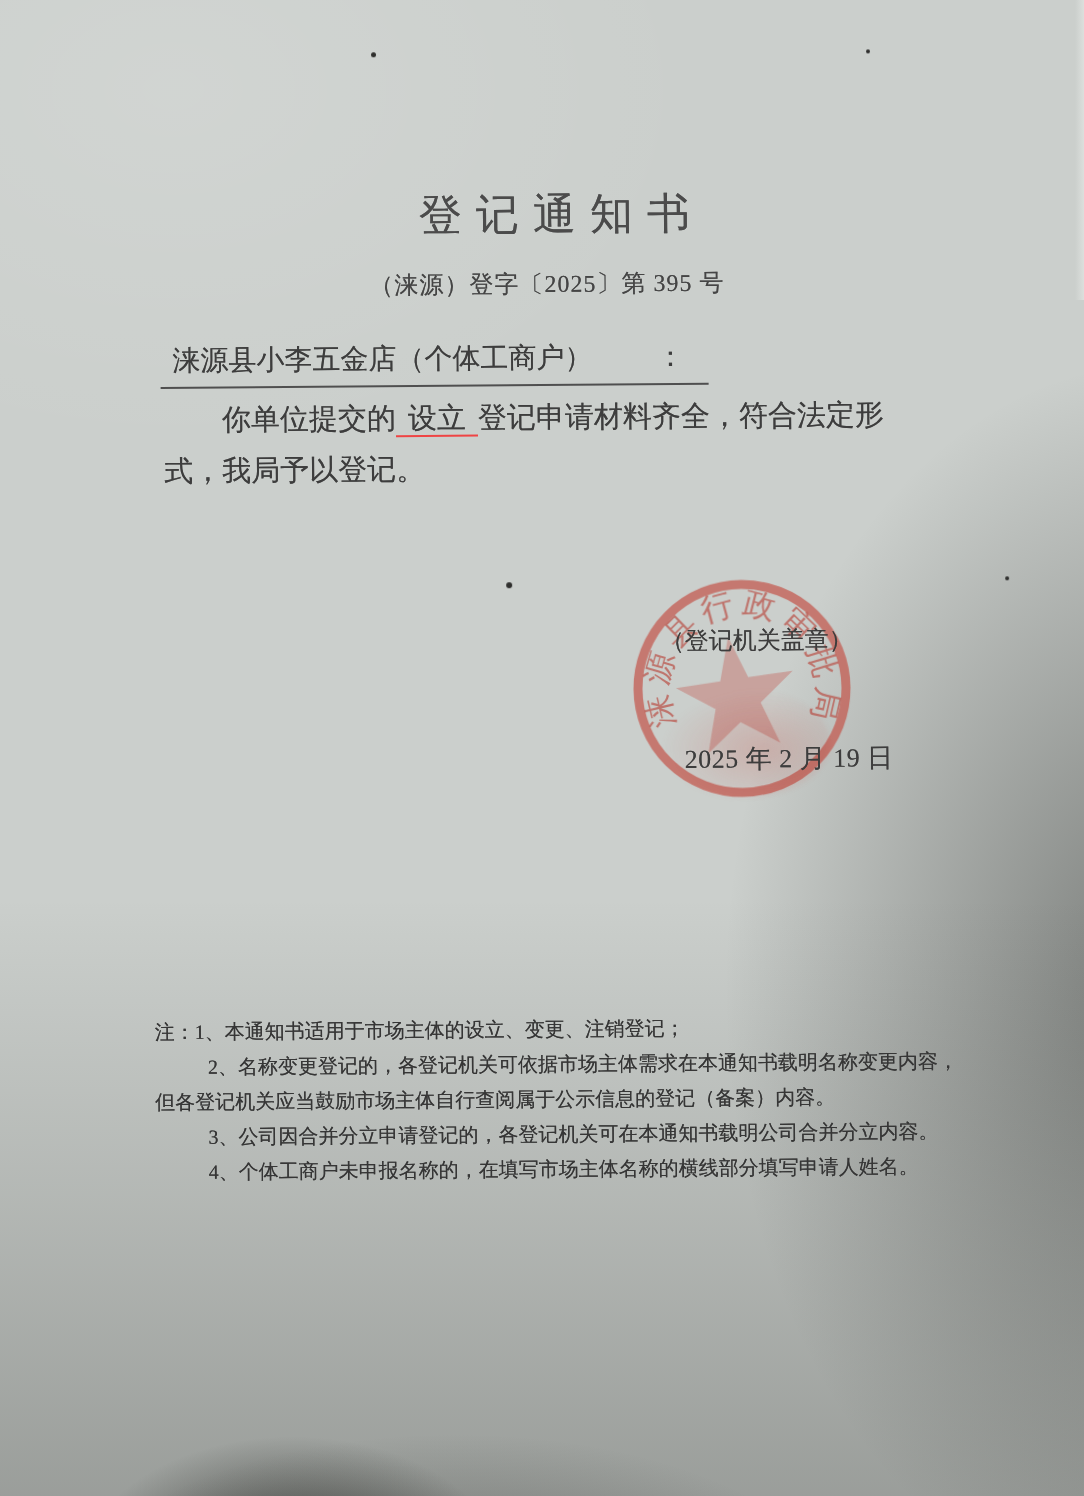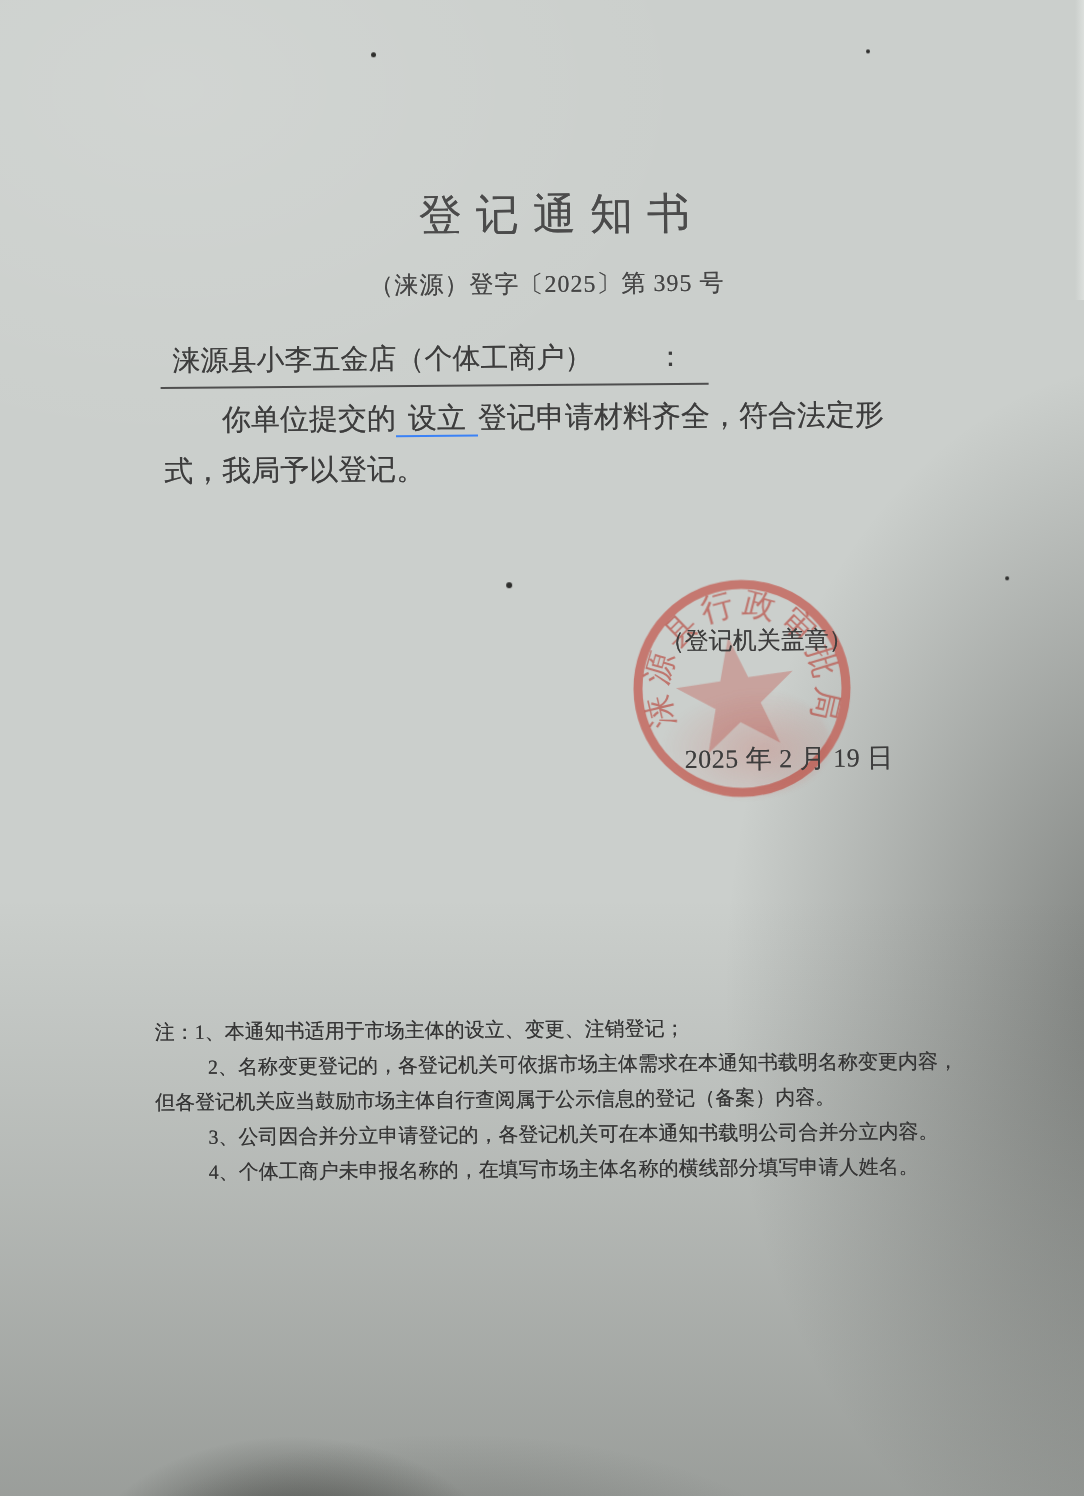--- a/index.html
+++ b/index.html
@@ -31,21 +31,21 @@
   .doc-number{top:268px;left:0;width:100%;text-align:center;
     font-size:24px;letter-spacing:1px;color:#454545;transform:translateX(8px);}
 
   .addressee{top:339px;left:163px;width:512px;
     display:flex;justify-content:space-between;align-items:flex-end;
     font-size:28px;padding:0 24px 7px 12px;
     border-bottom:2px solid #4f4f4f;}
 
   .body-l1{top:398px;left:224px;font-size:29px;white-space:nowrap;}
   .body-l2{top:449px;left:166px;font-size:29px;}
-  .blank{display:inline-block;padding:0 12px;border-bottom:2px solid #3b82f6;line-height:1.1;}
+  .blank{display:inline-block;padding:0 12px;border-bottom:2px solid #ef4444;line-height:1.1;}
 
   .seal-caption{top:626px;left:661px;font-size:24px;z-index:3;}
   .date{top:743px;left:684px;font-size:26px;letter-spacing:0.5px;z-index:3;}
 
   .stamp{top:560px;left:612px;width:260px;height:260px;z-index:2;
     filter:blur(0.55px);opacity:0.84;mix-blend-mode:multiply;}
   .stamp-smudge{top:690px;left:660px;width:170px;height:110px;z-index:2;border-radius:50%;
     background:radial-gradient(ellipse at 60% 55%, rgba(199,93,84,0.28), rgba(199,93,84,0) 70%);
     filter:blur(2px);mix-blend-mode:multiply;}
 

